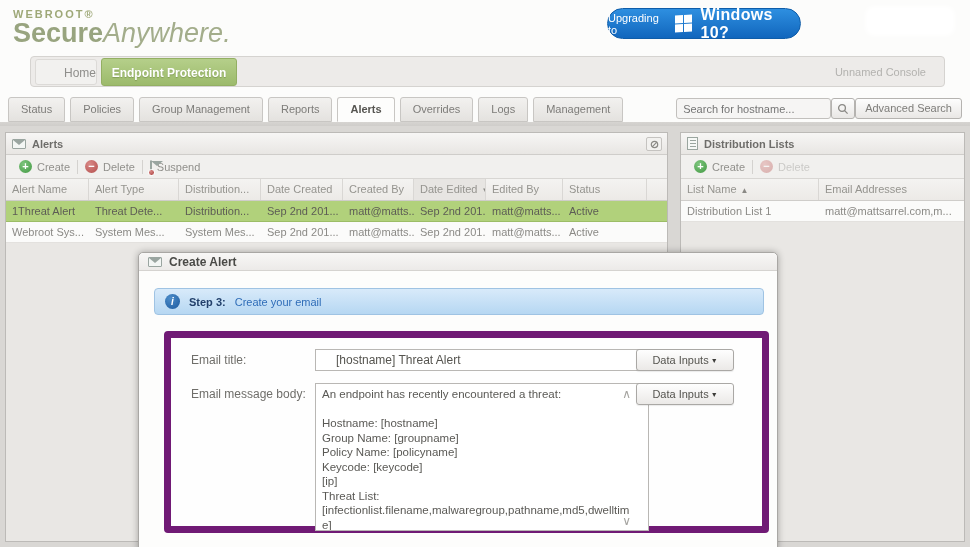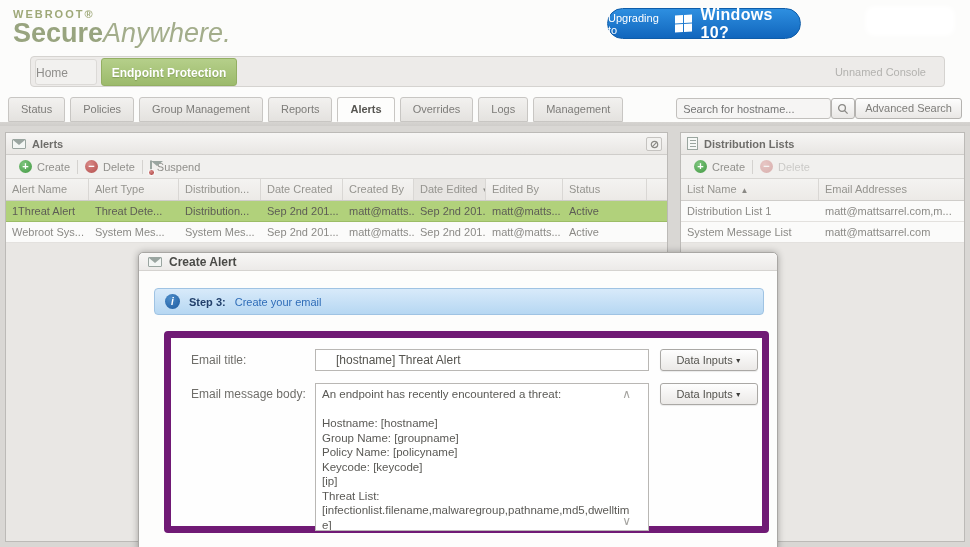--- a/index.html
+++ b/index.html
@@ -20,21 +20,21 @@
   .winbtn .pre { font-size:11px; }
   .winbtn .prod { font-size:16px; font-weight:bold; letter-spacing:.3px; }
   .winlogo { display:grid; grid-template-columns:8px 8px; grid-template-rows:8px 8px; gap:1px; transform:skewY(-4deg); }
   .winlogo span { background:#fff; display:block; }
   .redact { position:absolute; left:866px; top:7px; width:88px; height:28px; background:#fff;
             border-radius:8px; filter:blur(2px); box-shadow:0 0 4px rgba(255,255,255,.9); }
 
   
   .nav { position:absolute; left:30px; top:56px; width:915px; height:31px; background:#edebe9;
          border:1px solid #d5d3d0; border-radius:4px; }
-  .tab-home { position:absolute; left:4px; top:2px; width:62px; height:26px; line-height:26px; text-align:left;
+  .tab-home { position:absolute; left:4px; top:2px; width:62px; height:26px; line-height:26px; text-align:right;
               color:#8f8e8b; font-size:12px; background:#f2f1ef; border:1px solid #dcdad7; border-radius:3px; cursor:pointer; }
   .tab-ep { position:absolute; left:70px; top:1px; width:136px; height:28px; line-height:28px; text-align:center;
             color:#fff; font-size:12px; font-weight:bold; text-shadow:0 1px 1px rgba(90,110,50,.45);
             background:linear-gradient(#b5cf8a,#9cba6b); border:1px solid #93af63; border-radius:3px; cursor:pointer; }
   .console { position:absolute; right:18px; top:0; height:30px; line-height:30px; color:#b3b2af; font-size:11px; }
 
   
   .subrow { position:absolute; left:0; top:97px; width:970px; height:26px; }
   .subtabs { position:absolute; left:8px; top:0; display:flex; gap:5px; }
   .stab { height:25px; line-height:23px; padding:0 12px; font-size:11px; color:#7d7c79;
@@ -108,21 +108,21 @@
   .formbox { position:absolute; left:25px; top:78px; width:605px; height:202px; background:#fefefe;
              border:7px solid #701a75; border-radius:4px; }
   .f-label { position:absolute; left:20px; font-size:12px; color:#6f6e6a; }
   .f-input { position:absolute; left:144px; top:11px; width:334px; height:22px; border:1px solid #b9b7b4;
              background:#fff; font-size:12px; color:#55544f; padding:0 20px; font-family:"Liberation Sans",sans-serif; }
   .f-area { position:absolute; left:144px; top:45px; width:334px; height:148px; border:1px solid #b9b7b4; background:#fff;
             font-size:11.5px; line-height:14.5px; color:#5a5955; padding:3px 16px 3px 6px;
             white-space:pre-wrap; word-break:break-all; overflow:hidden; cursor:text; }
   .scroll-up,.scroll-dn { position:absolute; right:2px; color:#a5a4a0; font-size:12px; cursor:pointer; }
   .scroll-up { top:4px; } .scroll-dn { bottom:4px; }
-  .dd-btn { position:absolute; left:489px; width:98px; height:22px; border:1px solid #aaa8a5; border-radius:3px;
+  .dd-btn { position:absolute; left:465px; width:98px; height:22px; border:1px solid #aaa8a5; border-radius:3px;
             background:linear-gradient(#fefefe,#ebe9e7); box-shadow:0 1px 1px rgba(0,0,0,.08);
             font-size:11px; color:#55544f; display:flex; align-items:center; justify-content:center; gap:2px; cursor:pointer; }
   .dd-arrow { font-size:7px; color:#3c3c39; }
 
   svg.mag { display:block; }
 </style>
 </head>
 <body>
 
 <div class="stage">
@@ -258,24 +258,20 @@
         </div>
       </div>
       <div class="thead">
         <div class="th cd0"><span>List Name</span><span class="sort-glyph">▲</span></div>
         <div class="th cd1" style="border-right:none">Email Addresses</div>
       </div>
       <div class="rows">
         <div class="trow">
           <span class="td cd0">Distribution List 1</span>
           <span class="td cd1">matt@mattsarrel.com,m...</span>
-        </div>
-        <div class="trow">
-          <span class="td cd0">System Message List</span>
-          <span class="td cd1">matt@mattsarrel.com</span>
         </div>
       </div>
     </div>
   </div>
 
   <div class="modal">
     <div class="m-titlebar">
       <span class="envelope"></span>
       <span class="m-title">Create Alert</span>
     </div>

